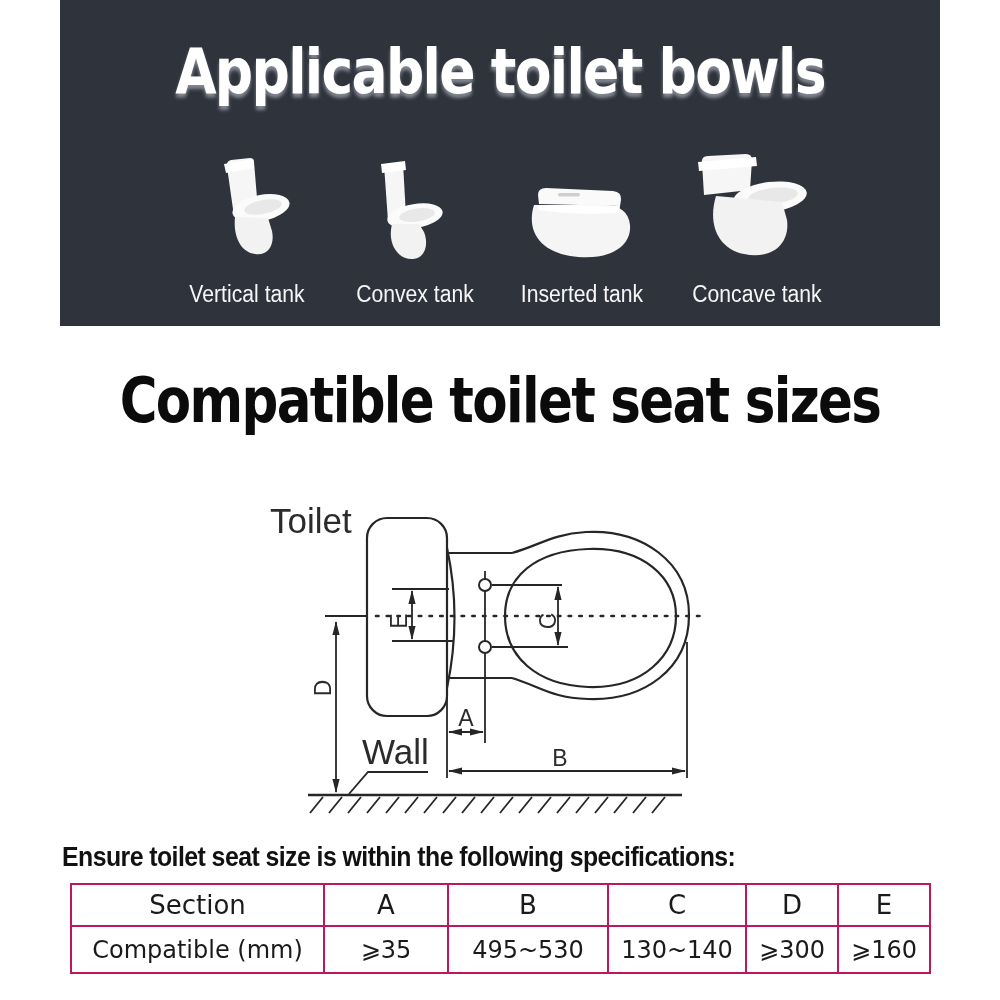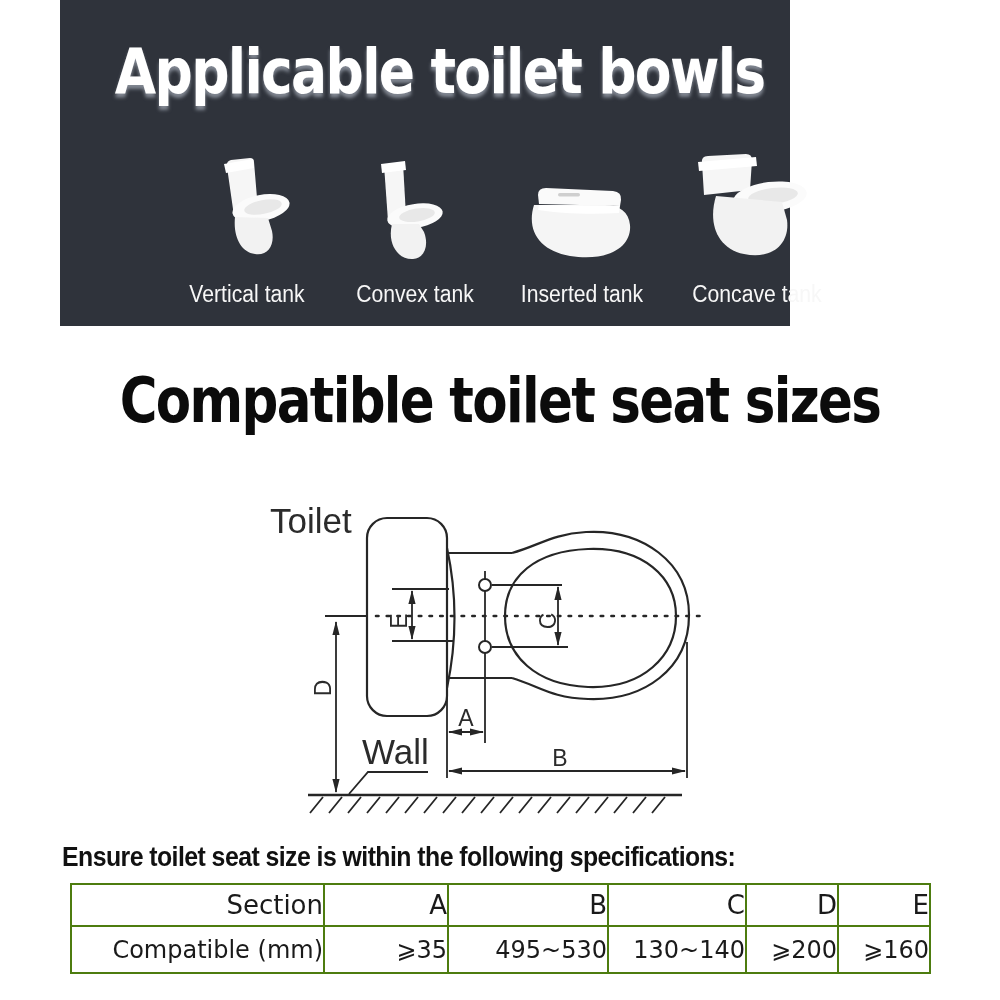--- a/index.html
+++ b/index.html
@@ -1,20 +1,20 @@
 <!DOCTYPE html>
 <html><head>
 <meta charset="utf-8">
 <style>
   html,body{margin:0;padding:0;background:#ffffff;}
   body{width:1000px;height:1000px;position:relative;overflow:hidden;
        font-family:"Liberation Sans","DejaVu Sans",sans-serif;}
 
   
-  .banner{position:absolute;left:60px;top:0;width:730px;height:326px;background:#2f333b;}
+  .banner{position:absolute;left:60px;top:0;width:880px;height:326px;background:#2f333b;}
   .banner-title{position:absolute;top:40px;left:0;width:100%;text-align:center;
     color:#ffffff;font-family:"DejaVu Sans","Liberation Sans",sans-serif;
     font-weight:bold;font-size:63px;line-height:1;letter-spacing:-2px;white-space:nowrap;
     transform:scaleX(.85);transform-origin:center;
     text-shadow:0 4px 4px rgba(150,156,168,.8);}
   .toilet{position:absolute;}
   .toilet-label{position:absolute;top:281px;color:#f7f7f7;font-size:23px;line-height:26px;
     font-weight:400;white-space:nowrap;transform:translateX(-50%) scaleX(.92);}
 
   
@@ -23,21 +23,21 @@
     line-height:1;letter-spacing:-2px;white-space:nowrap;transform:scaleX(.83);transform-origin:center;}
 
   
   .diagram{position:absolute;left:250px;top:480px;width:480px;height:350px;}
   .diagram text{fill:#2b2b2b;font-family:"Liberation Sans","DejaVu Sans",sans-serif;}
 
   
   .spec-intro{position:absolute;left:62px;top:842px;color:#111;font-size:27px;font-weight:bold;
     letter-spacing:-.6px;white-space:nowrap;transform:scaleX(.92);transform-origin:left center;}
   table.spec{position:absolute;left:70px;top:883px;border-collapse:collapse;table-layout:fixed;}
-  table.spec td{border:2px solid #4d7c0f;text-align:right;vertical-align:middle;
+  table.spec td{border:2px solid #be185d;text-align:center;vertical-align:middle;
     color:#1a1a1a;padding:0;font-family:"DejaVu Sans","Liberation Sans",sans-serif;}
   tr.hdr td{height:40px;font-size:26px;}
   tr.data td{height:45px;font-size:24px;}
   td.sec{font-size:27px;}
 </style>
 </head>
 <body>
 
 <div class="banner">
   <div class="banner-title">Applicable toilet bowls</div>
@@ -152,17 +152,17 @@
     <td>B</td>
     <td>C</td>
     <td>D</td>
     <td>E</td>
   </tr>
   <tr class="data">
     <td class="sec">Compatible (mm)</td>
     <td>⩾35</td>
     <td>495~530</td>
     <td>130~140</td>
-    <td>⩾200</td>
+    <td>⩾300</td>
     <td>⩾160</td>
   </tr>
 </tbody>
   </table>
 
 </body></html>

